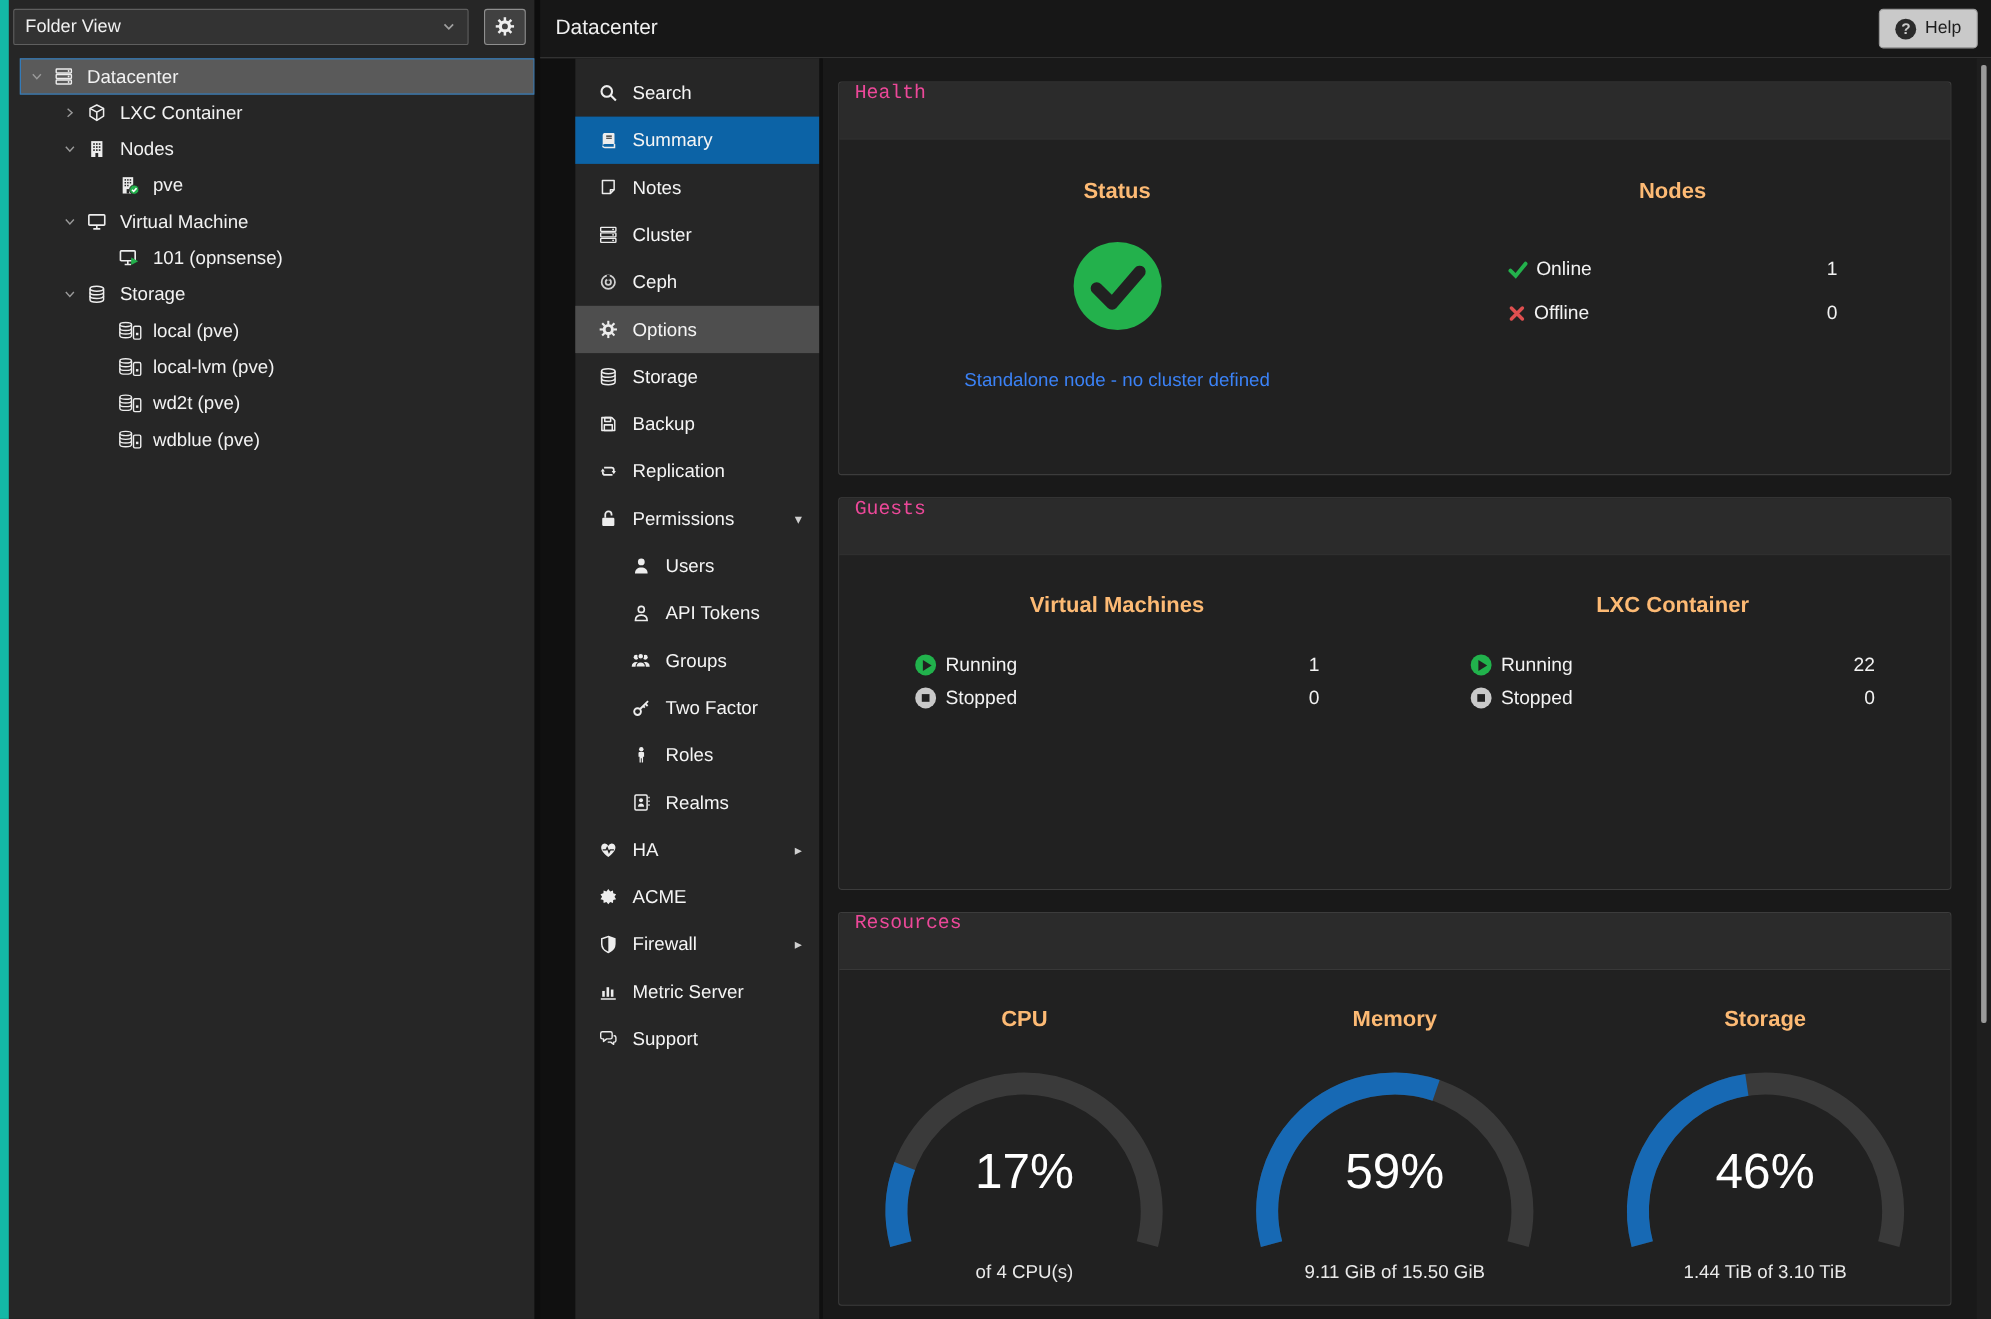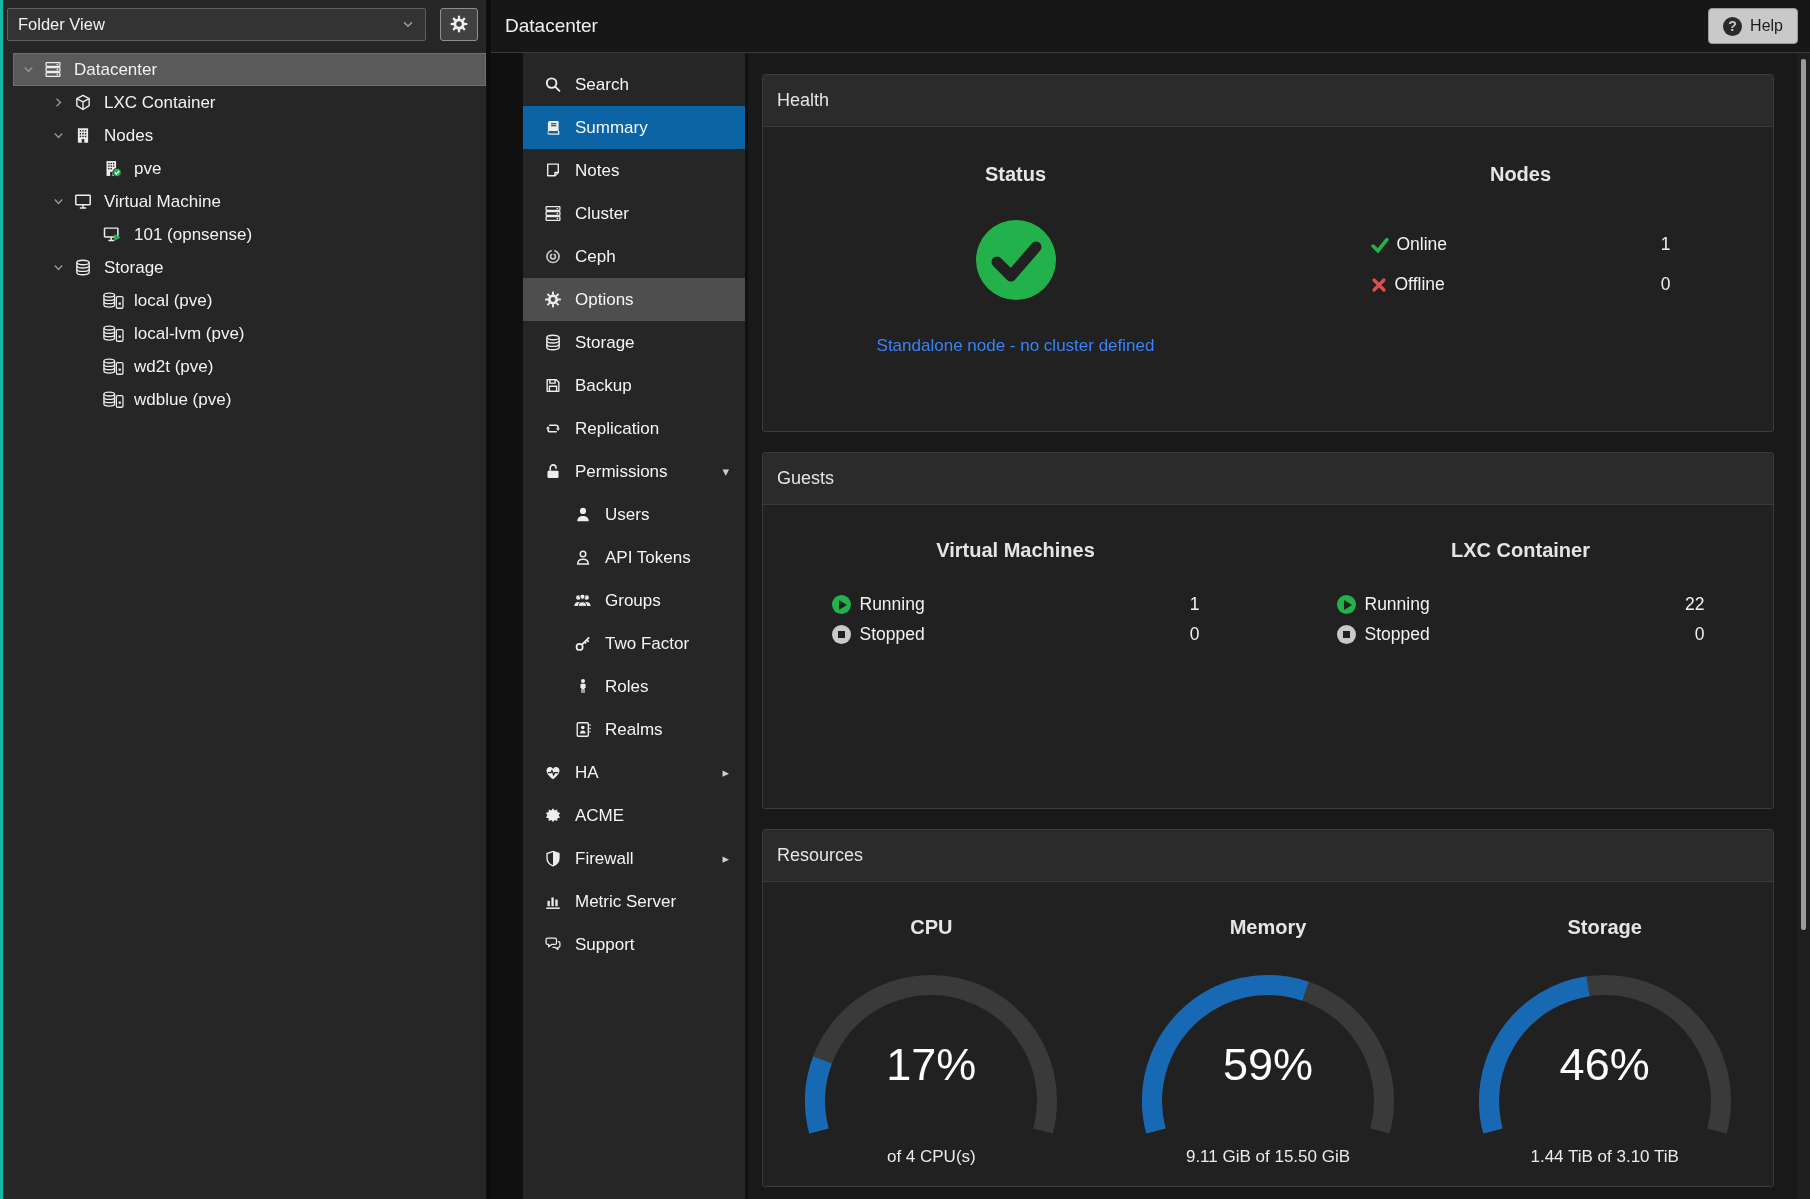--- a/index.html
+++ b/index.html
@@ -1,20 +1,20 @@
 <!DOCTYPE html>
 <html><head>
 <meta charset="utf-8">
 <style>
   html,body{margin:0;padding:0;background:#101010;}
   body{width:1810px;height:1199px;overflow:hidden;font-family:"Liberation Sans","DejaVu Sans",sans-serif;color:#f2f2f2;-webkit-font-smoothing:antialiased;}
   .app{display:flex;width:1810px;height:1199px;}
 
   
-  .tree-panel{width:486px;flex:0 0 486px;background:#262626;border-left:3px solid #14b8a6;box-sizing:border-box;}
+  .tree-panel{width:486px;flex:0 0 486px;background:#262626;border-left:8px solid #14b8a6;box-sizing:border-box;}
   .tree-toolbar{height:48px;display:flex;align-items:center;padding:0 8px 0 4px;}
   .combo{flex:1;height:31px;background:#333333;border:1px solid #5f5f5f;border-radius:2px;display:flex;align-items:center;padding:0 10px;font-size:16.5px;color:#f0f0f0;cursor:pointer;}
   .combo .cv{flex:1;}
   .gearbtn{margin-left:14px;width:38px;height:33px;background:#414141;border:1px solid #8f8f8f;border-radius:3px;display:flex;align-items:center;justify-content:center;cursor:pointer;padding:0;}
   .tree{padding-top:5px;}
   .tree-row{height:33px;display:flex;align-items:center;font-size:17px;color:#f2f2f2;cursor:pointer;box-sizing:border-box;border:1px solid transparent;}
   .tree-row.sel{background:#5a5a5a;border:1px solid #2f7fc4;margin-left:10px;}
   .tree-row .caret{width:24px;display:flex;justify-content:center;align-items:center;flex:0 0 24px;}
   .tree-row .ti{width:26px;display:flex;justify-content:center;align-items:center;flex:0 0 26px;margin-right:8px;}
   .lvl0{padding-left:12px;} .lvl0.sel{padding-left:2px;}
@@ -33,31 +33,31 @@
   .nav-item{height:43px;display:flex;align-items:center;font-size:17px;color:#f5f5f5;padding-left:18px;cursor:pointer;}
   .nav-item .nico{width:24px;flex:0 0 24px;display:flex;justify-content:center;align-items:center;margin-right:10px;}
   .nav-item.sub{padding-left:48px;}
   .nav-item.sel{background:#0c63a6;}
   .nav-item.hov{background:#4e4e4e;}
   .nav-item .arrow{margin-left:auto;margin-right:16px;color:#cfcfcf;font-size:13px;}
 
   .content{flex:1;background:#191919;border-left:3px solid #101010;padding:21px 36px 0 14px;display:flex;flex-direction:column;gap:20px;min-width:0;overflow:hidden;}
 
   .panel{border:1px solid #3c3c3c;border-radius:3px;background:#212121;}
-  .panel-hd{height:51px;background:#2b2b2b;border-bottom:1px solid #3a3a3a;display:flex;align-items:center;padding:0 14px;font-size:18px;color:#e5e5e5;border-radius:3px 3px 0 0;}
+  .panel-hd{height:51px;background:#2b2b2b;border-bottom:1px solid #3a3a3a;display:flex;align-items:flex-start;padding:0 14px;font-size:18px;color:#ec4899;border-radius:3px 3px 0 0;font-family:Liberation Mono, monospace;}
   .panel-bd{background:#212121;border-radius:0 0 3px 3px;}
 
   .health-grid,.guests-grid{display:grid;grid-template-columns:1fr 1fr;}
   .res-grid{display:grid;grid-template-columns:1fr 1fr 1fr;}
   .health-grid{height:304px;}
   .guests-grid{height:303px;}
   .res-grid{height:304px;overflow:hidden;}
 
   .hcol{display:flex;flex-direction:column;align-items:center;padding-top:36px;}
-  .colhead{font-size:20px;font-weight:bold;color:#e5e5e5;text-align:center;}
+  .colhead{font-size:20px;font-weight:bold;color:#fdba74;text-align:center;}
   .bigcheck{margin-top:32px;}
   .statusmsg{margin-top:34px;font-size:17px;color:#3b82f6;}
 
   .noderows{margin-top:48px;width:300px;display:flex;flex-direction:column;gap:19px;}
   .nrow{display:flex;align-items:center;font-size:17.5px;}
   .nrow .nlabel{margin-left:8px;}
   .nrow .nval{margin-left:auto;}
 
   .gcol{display:flex;flex-direction:column;align-items:center;padding-top:34px;}
   .grows{margin-top:32px;width:368px;display:flex;flex-direction:column;gap:9px;}

